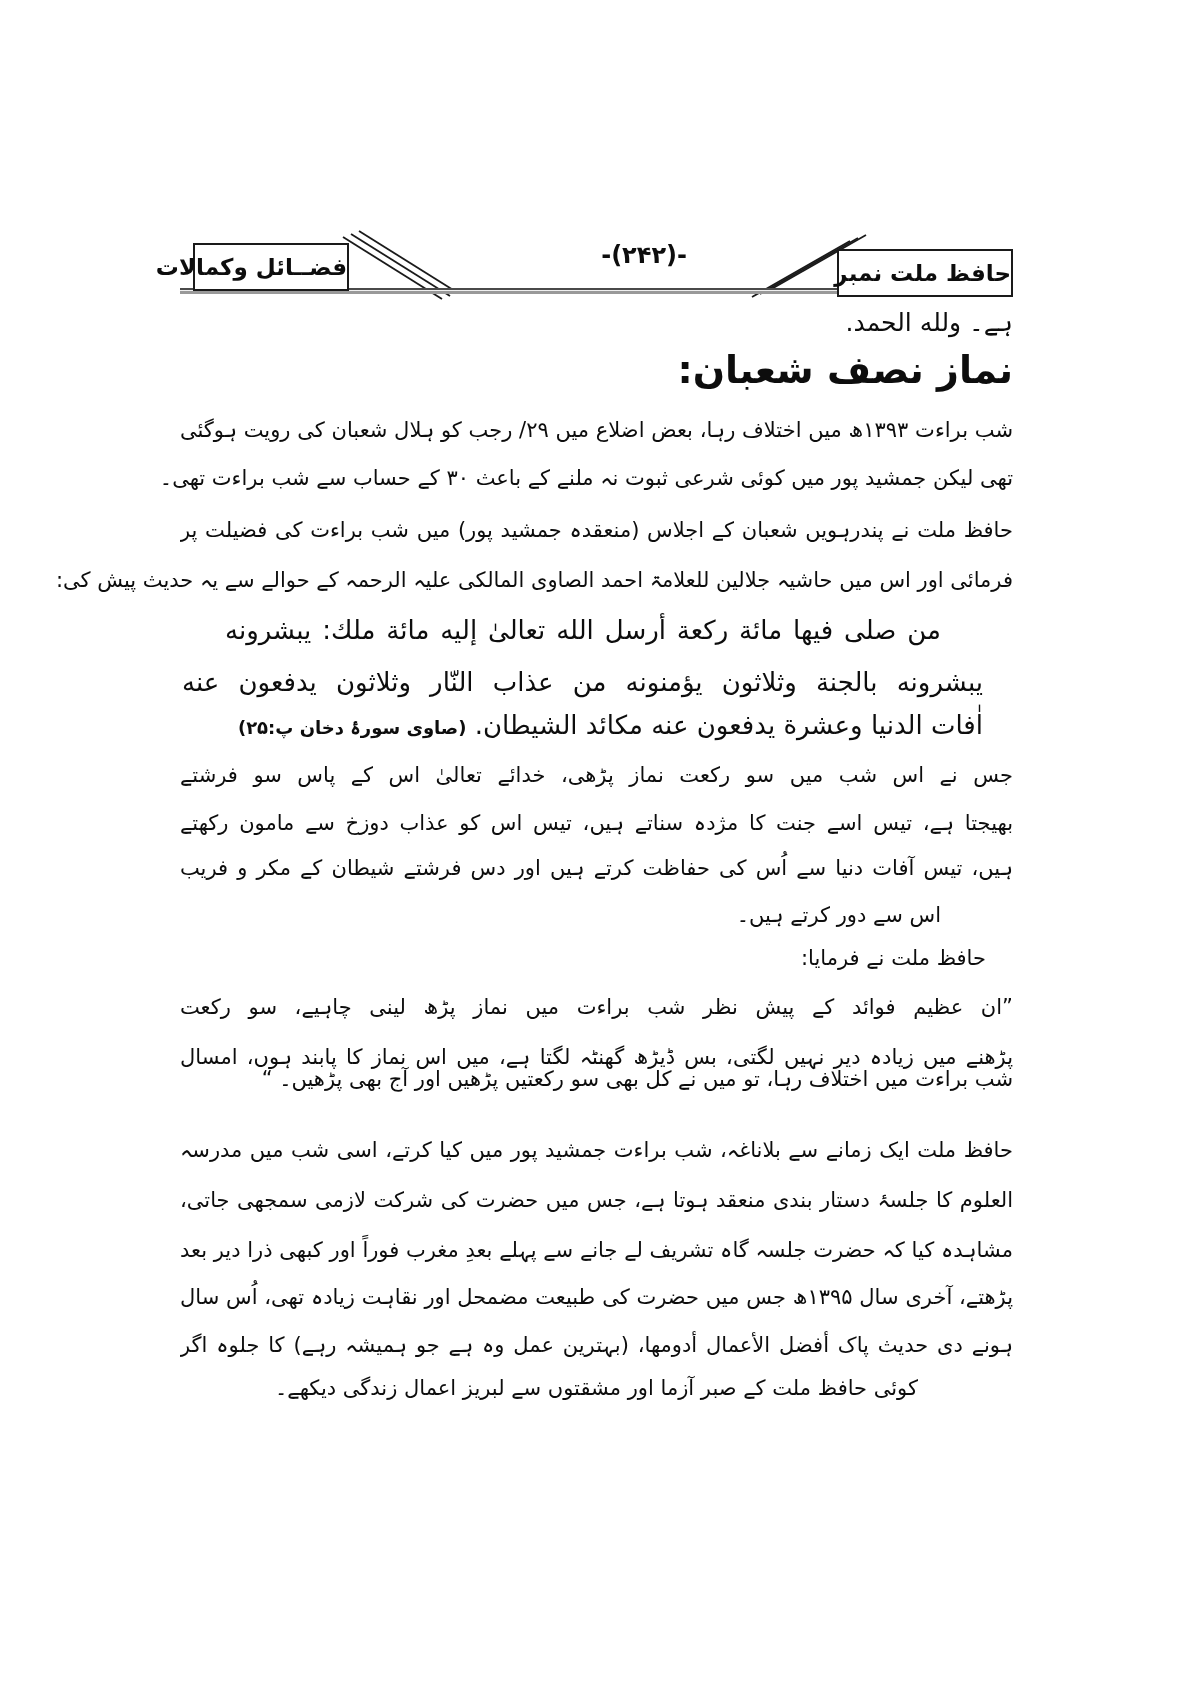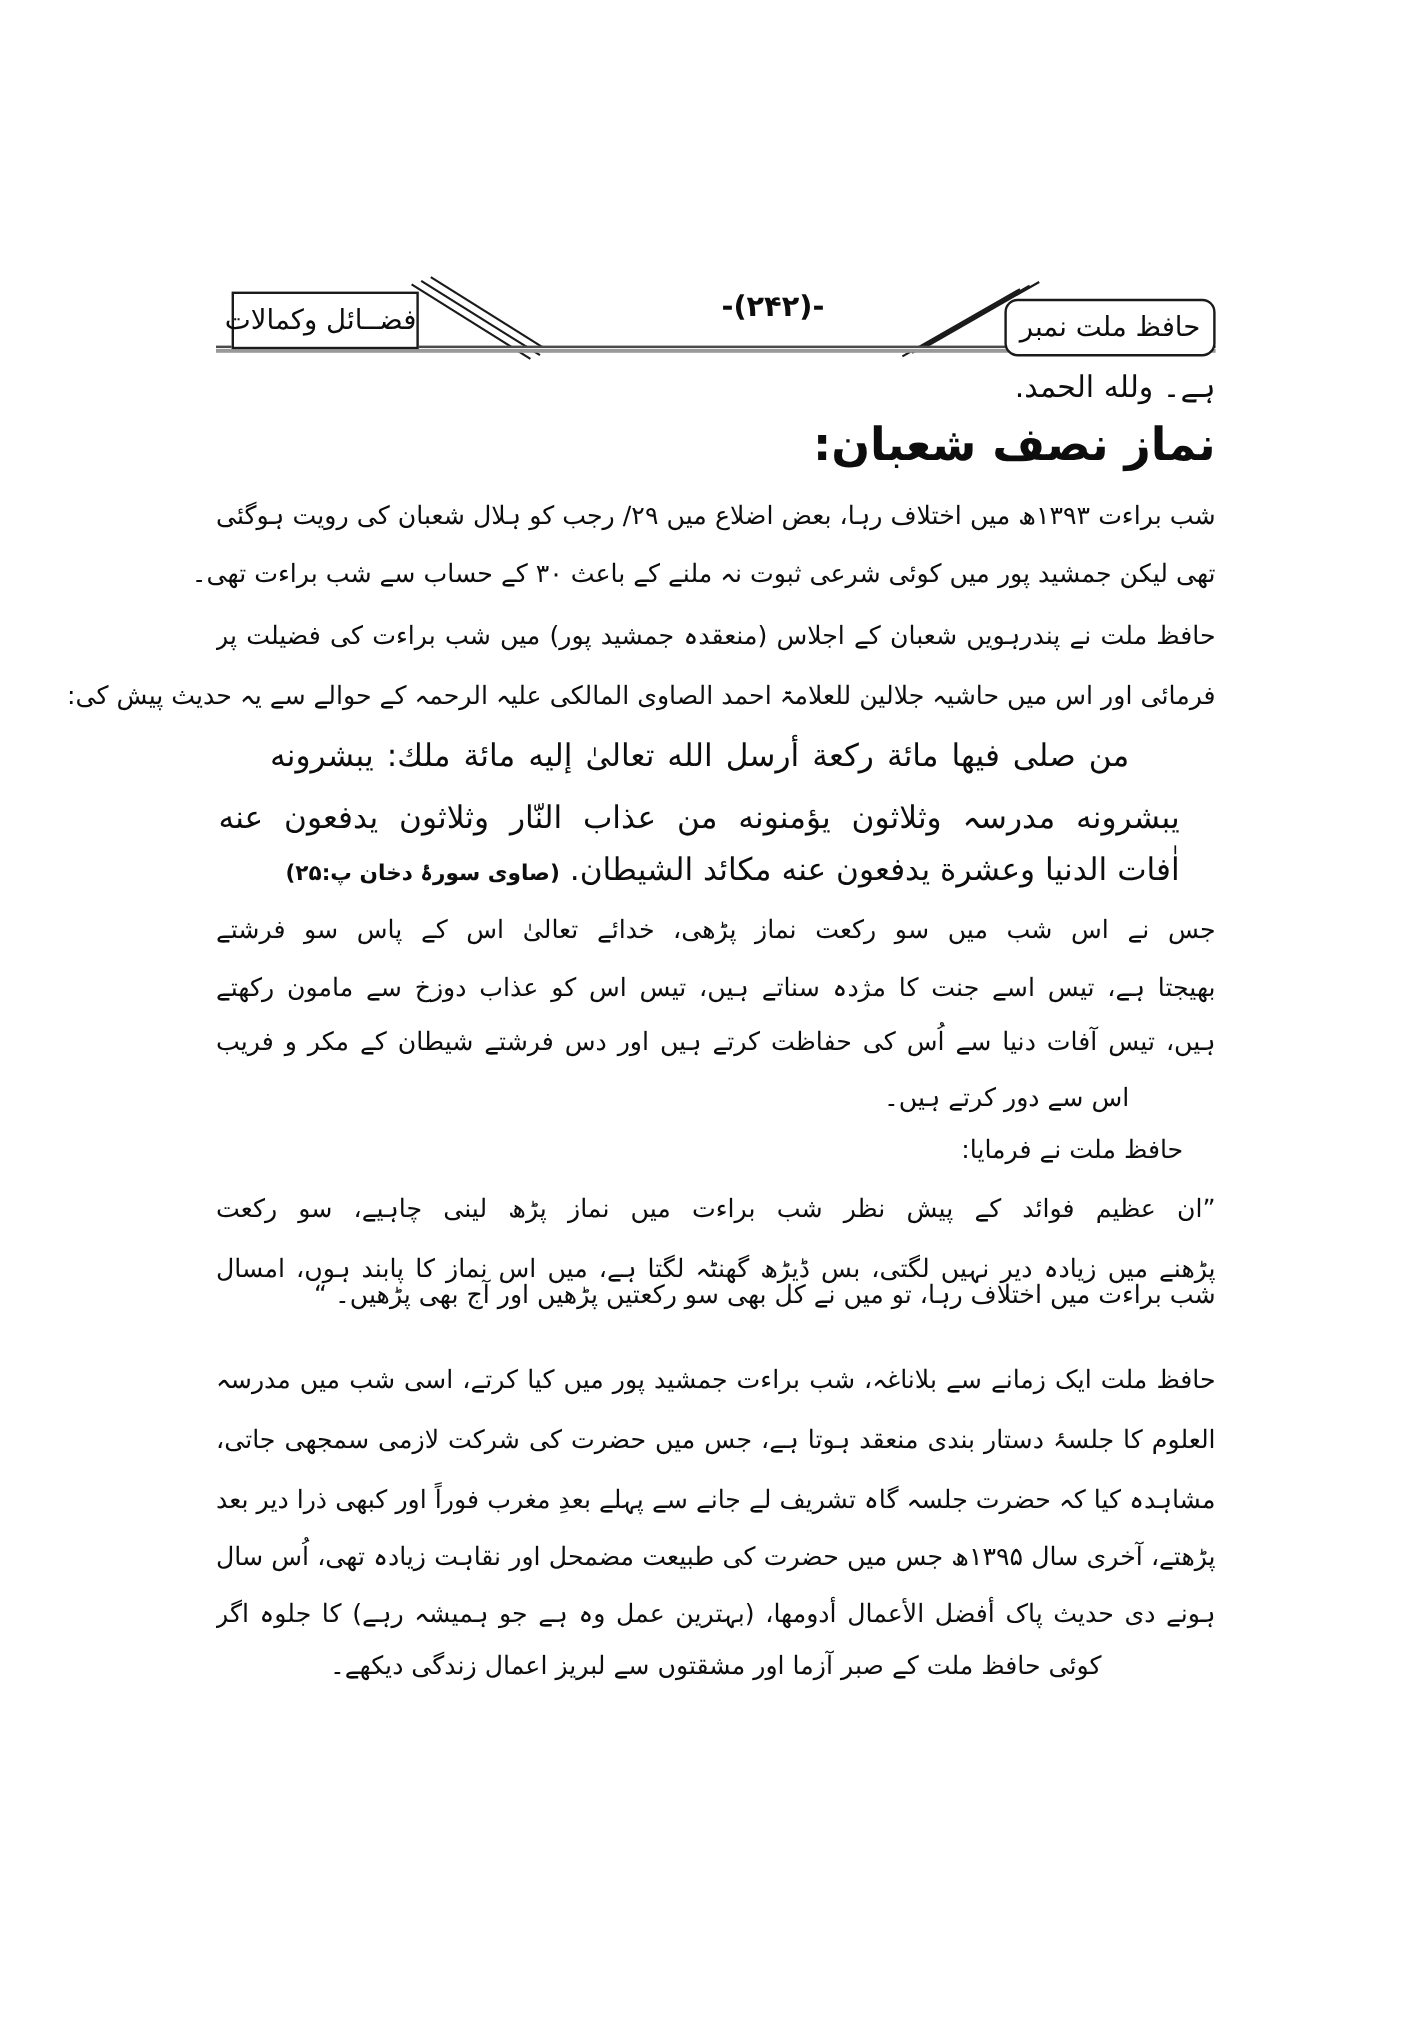--- a/index.html
+++ b/index.html
@@ -17,24 +17,24 @@
     width:833px;height:1459px;
     direction:rtl;
   }
   
   .hdr{position:absolute;left:0;top:0;width:833px;height:80px;direction:rtl;}
   .hdr-box{
     position:absolute;
     border:2px solid #1a1a1a;
     background:#fff;
     text-align:center;
-    font-size:23px;font-weight:normal;
+    font-size:23px;font-weight:bold;
     line-height:44px;white-space:nowrap;
   }
-  .hdr-box.right{right:0;top:24px;width:172px;height:44px;border-radius:11px;}
+  .hdr-box.right{right:0;top:24px;width:172px;height:44px;}
   .hdr-box.left{left:13px;top:18px;width:152px;height:44px;}
   .hdr-page-no{
     position:absolute;left:327px;top:16px;width:180px;
     text-align:right;font-size:24px;font-weight:bold;
     direction:ltr;letter-spacing:1px;
   }
   .hdr-rule{
     position:absolute;left:0;top:63px;width:833px;height:6px;
     background:linear-gradient(to bottom,#4a4a4a 0 2px,#efefef 2px 3px,#999 3px 6px);
   }
@@ -87,21 +87,21 @@
 
     <div class="line l-right l-naskh" style="top:73px">ہے۔ ولله الحمد.</div>
     <div class="line l-right l-heading" style="top:116px">نماز نصف شعبان:</div>
 
     <div class="line l-just" style="top:180px">شب براءت ۱۳۹۳ھ میں اختلاف رہا، بعض اضلاع میں ۲۹/ رجب کو ہلال شعبان کی رویت ہوگئی</div>
     <div class="line l-right" style="top:228px">تھی لیکن جمشید پور میں کوئی شرعی ثبوت نہ ملنے کے باعث ۳۰ کے حساب سے شب براءت تھی۔</div>
     <div class="line l-just" style="top:280px">حافظ ملت نے پندرہویں شعبان کے اجلاس (منعقدہ جمشید پور) میں شب براءت کی فضیلت پر تقریر</div>
     <div class="line l-right" style="top:330px">فرمائی اور اس میں حاشیہ جلالین للعلامۃ احمد الصاوی المالکی علیہ الرحمہ کے حوالے سے یہ حدیث پیش کی:</div>
 
     <div class="line l-just l-arabic ind-a1" style="top:380px">من صلى فيها مائة ركعة أرسل الله تعالىٰ إليه مائة ملك: يبشرونه</div>
-    <div class="line l-just l-arabic ind-a2" style="top:432px">يبشرونه مدرسہ وثلاثون يؤمنونه من عذاب النّار وثلاثون يدفعون عنه</div>
+    <div class="line l-just l-arabic ind-a2" style="top:432px">يبشرونه بالجنة وثلاثون يؤمنونه من عذاب النّار وثلاثون يدفعون عنه</div>
     <div class="line l-right l-arabic ind-a3" style="top:475px">
       <span>اٰفات الدنيا وعشرة يدفعون عنه مكائد الشيطان.</span>
       <span class="cite">(صاوی سورۂ دخان پ:۲۵)</span>
     </div>
 
     <div class="line l-just" style="top:525px">جس نے اس شب میں سو رکعت نماز پڑھی، خدائے تعالیٰ اس کے پاس سو فرشتے</div>
     <div class="line l-just" style="top:573px">بھیجتا ہے، تیس اسے جنت کا مژدہ سناتے ہیں، تیس اس کو عذاب دوزخ سے مامون رکھتے</div>
     <div class="line l-just" style="top:618px">ہیں، تیس آفات دنیا سے اُس کی حفاظت کرتے ہیں اور دس فرشتے شیطان کے مکر و فریب</div>
     <div class="line l-right ind-md" style="top:665px">اس سے دور کرتے ہیں۔</div>
     <div class="line l-just" style="top:757px">”ان عظیم فوائد کے پیش نظر شب براءت میں نماز پڑھ لینی چاہیے، سو رکعت</div>

